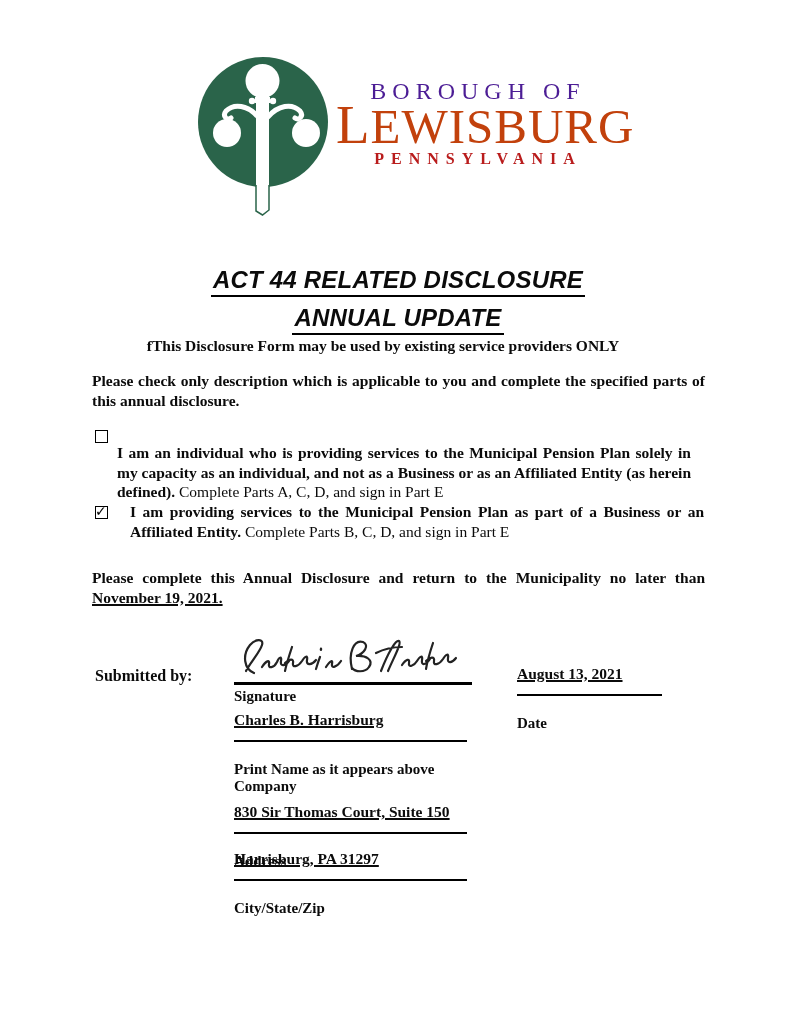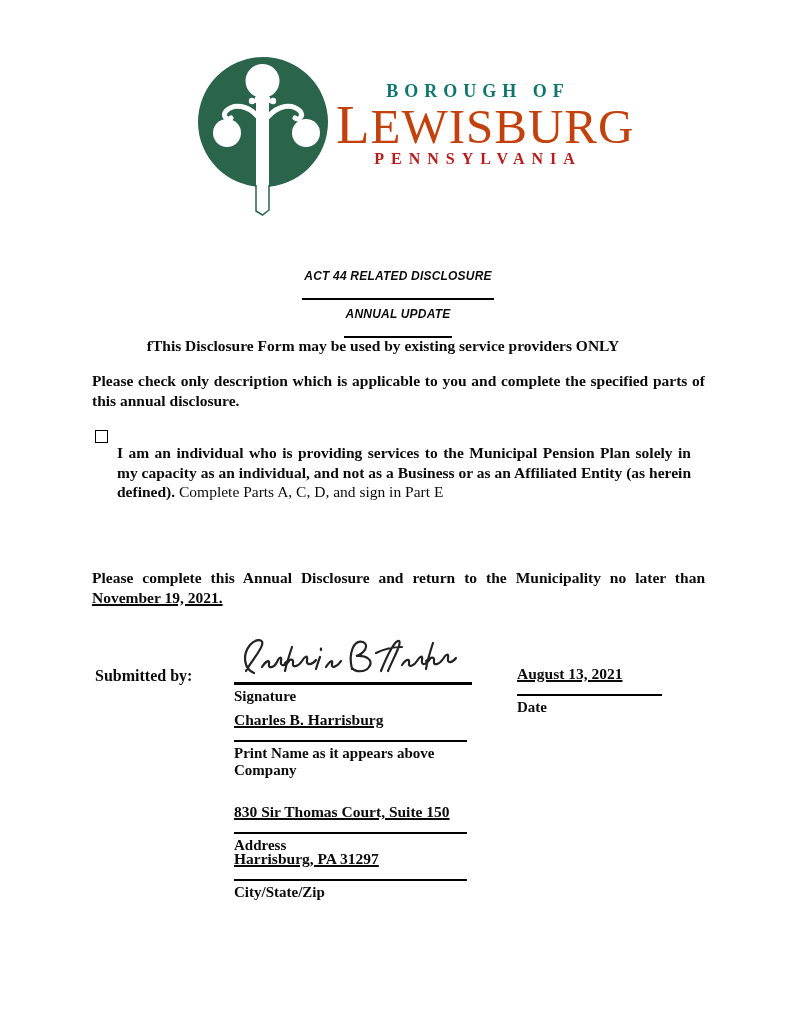--- a/index.html
+++ b/index.html
@@ -5,39 +5,39 @@
   html,body { margin:0; padding:0; background:#ffffff; }
   .page {
     position:relative; width:796px; height:1030px; background:#ffffff;
     font-family:"Liberation Serif", serif; color:#0b0b0b; overflow:hidden;
   }
   .abs { position:absolute; }
 
   
   .logo-text { position:absolute; left:336px; top:80px; width:284px; text-align:center; }
   .logo-borough {
-    font-size:18px; letter-spacing:6px; color:#0f766e; font-weight:bold;
+    font-size:24px; letter-spacing:6px; color:#4c1d95; font-weight:normal;
     height:22px; line-height:22px; white-space:nowrap;
   }
   .logo-lewisburg {
     font-size:49px; letter-spacing:1px; color:#c2410c; height:45px; line-height:45px;
     white-space:nowrap;
   }
   .logo-lewisburg .cap { font-size:1.12em; }
   .logo-penn {
     font-size:16px; letter-spacing:7px; color:#b91c1c; font-weight:bold;
     height:20px; line-height:20px; margin-top:2px; white-space:nowrap;
   }
 
   
   .title-wrap { position:absolute; left:0; top:266px; width:796px; text-align:center;
                 font-family:"Liberation Sans", sans-serif; }
   .title-line {
-    display:inline-block; font-style:italic; font-weight:bold; font-size:12px;
-    border-bottom:2.5px solid #000; padding:0 2px 15px 2px; letter-spacing:0.2px;
+    display:inline-block; font-style:italic; font-weight:bold; font-size:24px;
+    border-bottom:2.5px solid #000; padding:0 2px 1px 2px; letter-spacing:0.2px;
   }
   .title-line2 { margin-top:7px;text-align:center; }
 
   
   .subtitle { position:absolute; left:0; top:337px; width:766px; text-align:center;
               font-weight:bold; font-size:15.5px; }
   .para { position:absolute; left:92px; width:613px; font-weight:bold; font-size:15.5px;
           line-height:19.5px; text-align:justify; }
 
   .option { position:absolute; left:95px; width:610px; display:flex; }
@@ -58,21 +58,21 @@
   .sig-svg { position:absolute; left:236px; top:633px; width:228px; height:50px; }
   .sig-rule { position:absolute; left:234px; top:682px; width:238px; height:0;
               border-top:3px solid #000; }
   .sig-label { position:absolute; left:234px; top:688px; font-weight:bold; font-size:15px; }
 
   .field { position:absolute; }
   .fline { display:block; border-bottom:2.2px solid #000; padding-bottom:12px; height:17px;
            line-height:17px; white-space:nowrap; }
   .fline span { font-weight:bold; font-size:15.5px; text-decoration:underline;
                 text-decoration-thickness:1.5px; }
-  .flabel { font-weight:bold; font-size:15px; padding-top:3px; }
+  .flabel { font-weight:bold; font-size:15px; padding-top:19px; }
 </style>
 </head>
 <body>
 
 <div class="page">
 
   <svg class="abs" style="left:196px; top:57px;" width="136" height="160" viewBox="0 0 136 160">
     <circle cx="67" cy="65" r="65" fill="#2a644a"></circle>
     <path d="M60,124 h13 v29 l-6.5,5 -6.5,-4 z" fill="#ffffff" stroke="#2a644a" stroke-width="1.5"></path>
     <rect x="60" y="38" width="13" height="90" fill="#ffffff"></rect>
@@ -102,20 +102,27 @@
   <div class="para" style="top:371px;">Please check only description which is applicable to you and complete the specified parts of this annual disclosure.</div>
 
   <div class="option" style="top:426px;flex-direction:column;">
     <div class="checkbox"></div>
     <div class="option-text">
       <span class="b">I am an individual who is providing services to the Municipal Pension Plan solely in my capacity as an individual, and not as a Business or as an Affiliated Entity (as herein defined).</span>
       <span>Complete Parts A, C, D, and sign in Part E</span>
     </div>
   </div>
 
+  <div class="option" style="top:502px;">
+    <div class="checkbox checked"></div>
+    <div class="option-text">
+      <span class="b">I am providing services to the Municipal Pension Plan as part of a Business or an Affiliated Entity.</span>
+      <span>Complete Parts B, C, D, and sign in Part E</span>
+    </div>
+  </div>
 
   <div class="para" style="top:568px;">
     <span>Please complete this Annual Disclosure and return to the Municipality no later than</span>
     <span class="deadline-date">November 19, 2021.</span>
   </div>
 
   <div class="submitted-by">Submitted by:</div>
 
   <svg class="sig-svg" viewBox="0 0 228 50" fill="none" stroke="#232323" stroke-width="2.2" stroke-linecap="round">
     <path d="M18,40 C8,36 6,22 14,12 C20,5 28,6 26,12 C24,19 14,30 10,38 M26,34 C30,28 34,26 33,31 C32,36 38,35 41,29 C43,24 46,23 45,28 C44,34 49,33 53,28 M56,14 C52,26 50,33 49,38 M49,30 C53,26 58,25 57,30 C56,35 62,34 66,28 C69,23 72,22 71,27 C70,33 76,32 80,27 M84,24 C82,29 81,33 80,36 M85,15.5 C85.2,16.5 85,17.5 84.8,16.5 M90,34 C94,28 97,26 96,31 C95,36 101,34 105,28"></path>

